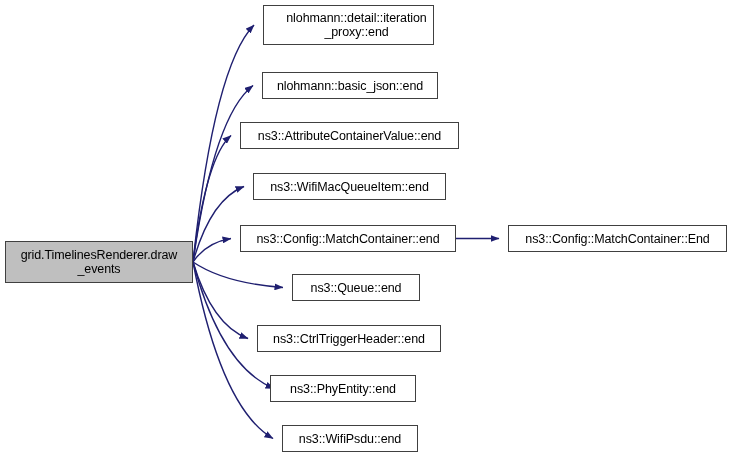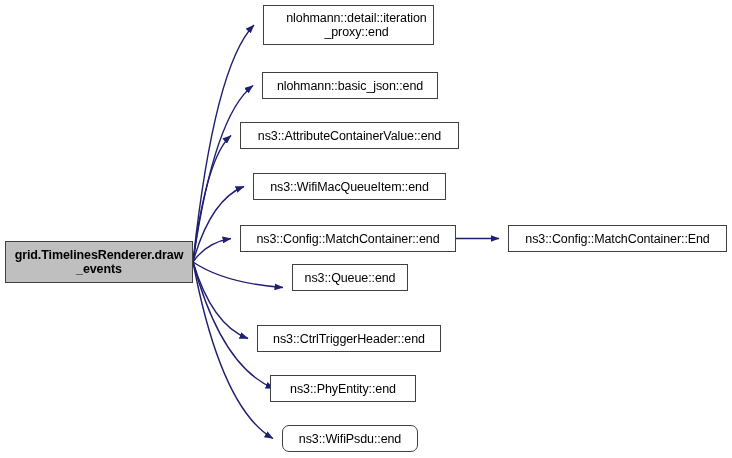--- a/index.html
+++ b/index.html
@@ -35,21 +35,20 @@
     color: #000000;
     font-size: 12.5px;
     line-height: 14px;
     letter-spacing: -0.1px;
     white-space: pre-line;
     z-index: 2;
   }
   .node.root {
     background: #bfbfbf;
     border: 1px solid #404040;
-    font-weight: bold;
   }
 </style>
 </head>
 <body>
 
 <div id="canvas">
 
   <svg id="edge-layer" viewBox="0 0 732 458" xmlns="http://www.w3.org/2000/svg">
     <defs>
       <marker id="arrowhead" markerWidth="9" markerHeight="7" refX="8.5" refY="3.5" orient="auto" markerUnits="userSpaceOnUse">
@@ -72,20 +71,20 @@
 
   <div id="node-layer">
       <div class="node root" style="left: 5px; top: 241px; width: 188px; height: 42px;"><span>grid.TimelinesRenderer.draw
 _events</span></div>
       <div class="node" style="left: 263px; top: 5px; width: 171px; height: 40px; padding-left: 16px;"><span>nlohmann::detail::iteration
 _proxy::end</span></div>
       <div class="node" style="left: 262px; top: 72px; width: 176px; height: 27px;"><span>nlohmann::basic_json::end</span></div>
       <div class="node" style="left: 240px; top: 122px; width: 219px; height: 27px; justify-content: center;"><span>ns3::AttributeContainerValue::end</span></div>
       <div class="node" style="left: 253px; top: 173px; width: 193px; height: 27px;"><span>ns3::WifiMacQueueItem::end</span></div>
       <div class="node" style="left: 240px; top: 225px; width: 216px; height: 27px;"><span>ns3::Config::MatchContainer::end</span></div>
-      <div class="node" style="left: 292px; top: 264px; width: 116px; height: 27px;"><span>ns3::Queue::end</span></div>
+      <div class="node" style="left: 292px; top: 274px; width: 128px; height: 27px;"><span>ns3::Queue::end</span></div>
       <div class="node" style="left: 257px; top: 325px; width: 184px; height: 27px; text-align: right;"><span>ns3::CtrlTriggerHeader::end</span></div>
       <div class="node" style="left: 270px; top: 375px; width: 146px; height: 27px;"><span>ns3::PhyEntity::end</span></div>
-      <div class="node" style="left: 282px; top: 425px; width: 136px; height: 27px; border-radius: 7px;"><span>ns3::WifiPsdu::end</span></div>
+      <div class="node" style="left: 282px; top: 425px; width: 136px; height: 27px;"><span>ns3::WifiPsdu::end</span></div>
       <div class="node" style="left: 508px; top: 225px; width: 219px; height: 27px;"><span>ns3::Config::MatchContainer::End</span></div>
     </div>
 
 </div>
 
 </body></html>

